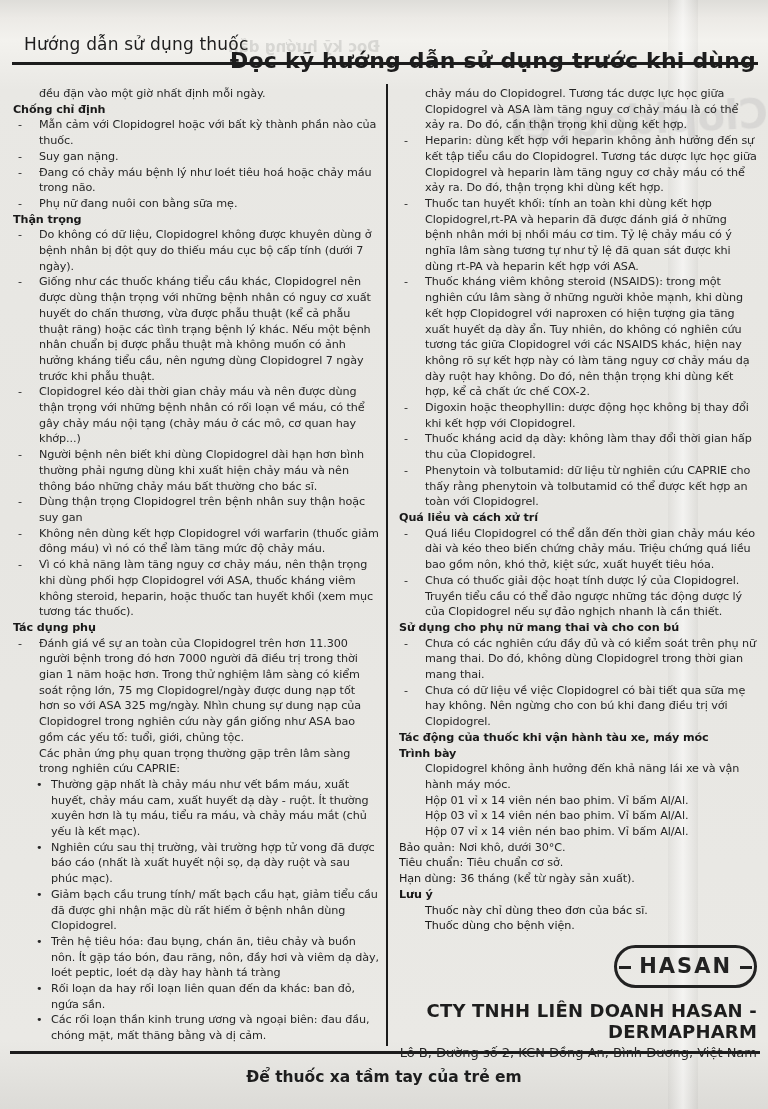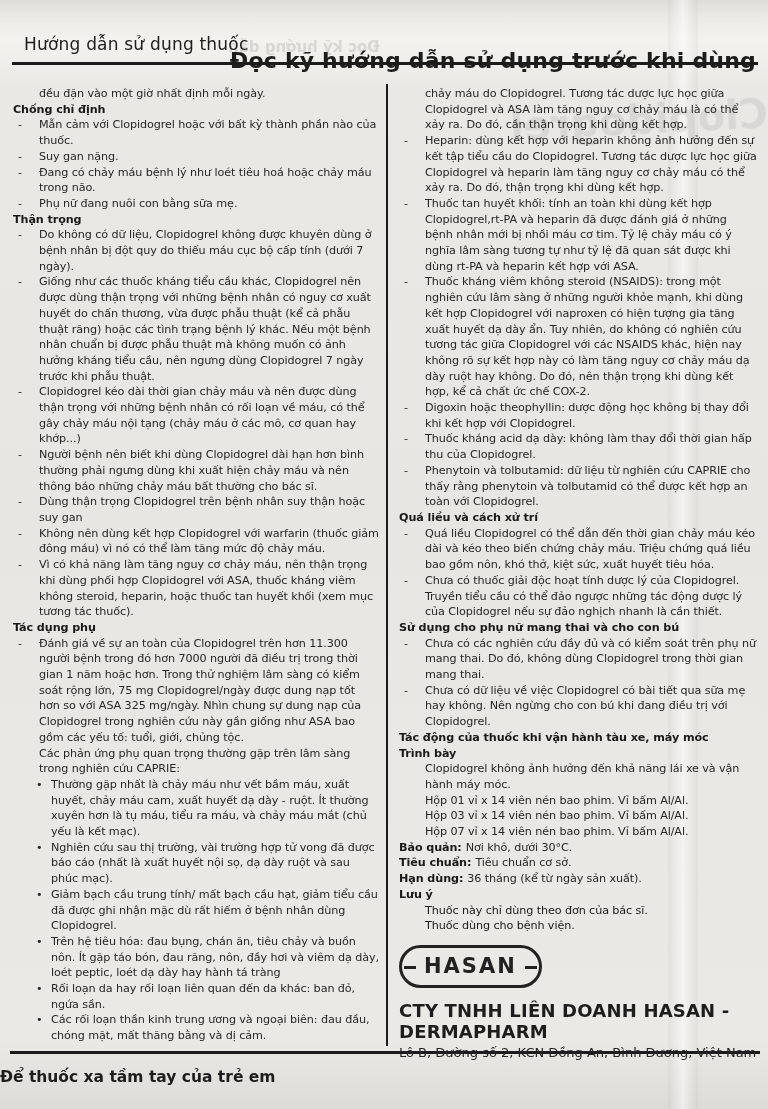--- a/index.html
+++ b/index.html
@@ -50,23 +50,23 @@
     position:absolute;top:84px;left:386px;width:2px;height:962px;background:#1c1c1c;
   }
   .blk{position:relative;margin:0;}
   .heading{font-weight:700;color:#191919;}
   .dash{padding-left:26px;}
   .dash .marker{position:absolute;left:5px;top:0;}
   .bullet{padding-left:38px;}
   .bullet .marker{position:absolute;left:23px;top:0;}
   .para-indent{padding-left:26px;}
   .bold-indent{padding-left:26px;font-weight:400;color:#191919;}
-  .labelvalue b{font-weight:700;color:#191919;margin-right:4px;}
+  .labelvalue b{font-weight:400;color:#191919;margin-right:4px;}
   .brand{
-    position:absolute;left:399px;top:945px;width:358px;text-align:left;z-index:1;
+    position:absolute;left:399px;top:945px;width:358px;text-align:right;z-index:1;
   }
   .logo{
     display:inline-block;position:relative;
     border:3px solid #222;border-radius:26px;
     padding:6px 16px 7px 16px;background:transparent;
   }
   .logo .logo-text{
     font-size:21px;font-weight:700;letter-spacing:2px;color:#222;
     position:relative;padding:0 6px;
   }
@@ -77,21 +77,21 @@
   .company-name{
     margin-top:12px;font-size:18px;font-weight:700;color:#1d1d1d;letter-spacing:0.2px;
   }
   .company-address{
     margin-top:3px;font-size:13px;color:#242424;
   }
   .bot-rule{
     position:absolute;top:1051px;left:10px;right:8px;height:3px;background:#1c1c1c;
   }
   .footer-text{
-    position:absolute;top:1068px;left:0;width:100%;text-align:left;
+    position:absolute;top:1068px;left:0;width:100%;text-align:center;
     font-size:15.5px;font-weight:700;color:#1d1d1d;
   }
 </style>
 </head>
 <body>
 
 <div class="page">
 
   <div class="hdr-left">Hướng dẫn sử dụng thuốc</div>
   <div class="ghost-hdr">Đọc kỹ hướng dẫn</div>

